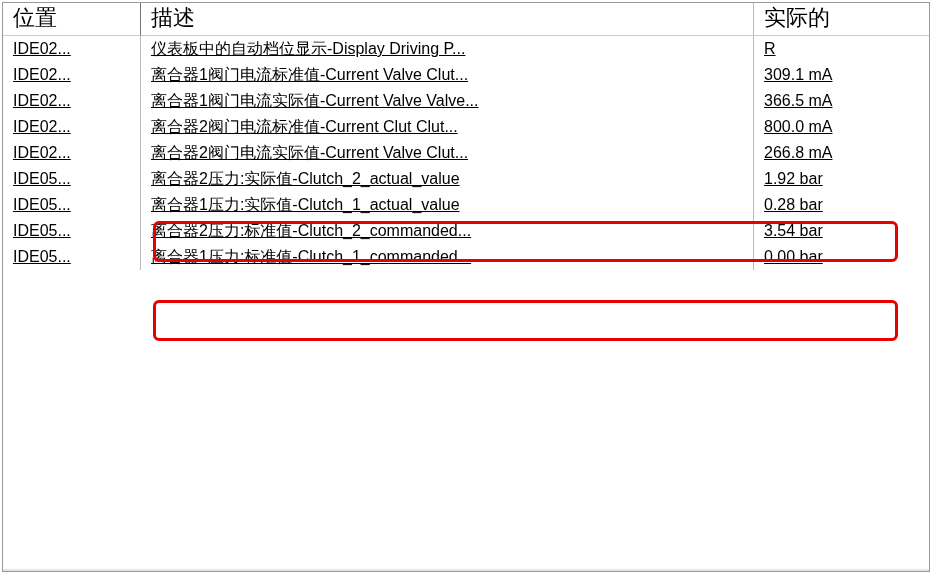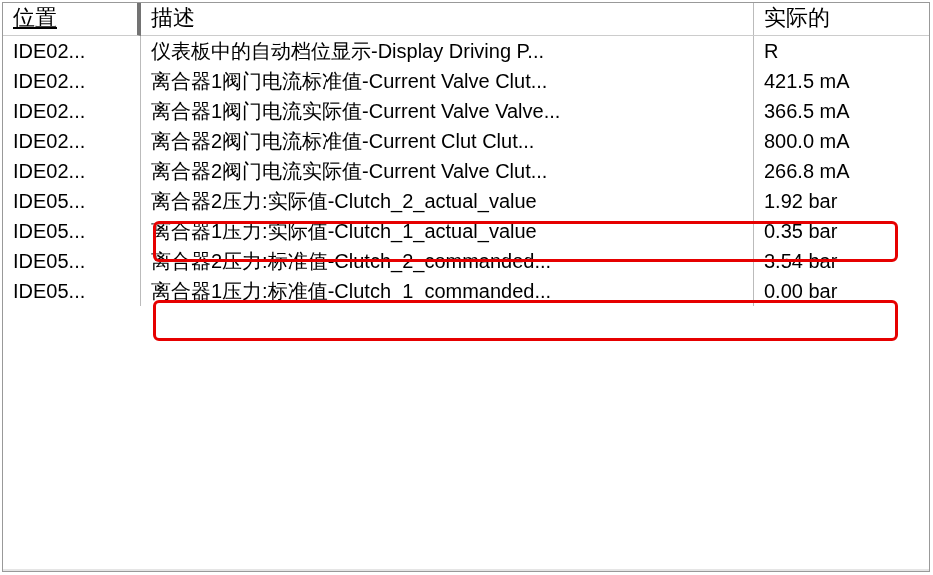--- a/index.html
+++ b/index.html
@@ -39,30 +39,31 @@
       padding: 4px 6px 6px 10px;
       font-size: 22px;
       border-bottom: 1px solid #ccc;
       color: #000;
     }
     .header .sep, .row .sep {
       background: #bbb;
       width: 1px;
       padding: 0;
     }
-    .header .col-pos { border-right: 4px solid #737373; text-decoration: underline; }
+    .header .col-pos { border-right: 1px solid #737373; }
     .row {
       display: contents;
     }
     .row > div {
       padding: 5px 6px 5px 10px;
-      font-size: 20px;
+      font-size: 16px;
       color: #000;
       white-space: nowrap;
       overflow: hidden;
+      text-decoration: underline;
     }
     .row .col-pos { border-right: 1px solid #bbb; }
     .col-desc {
       white-space: nowrap;
       overflow: hidden;
     }
     .highlight-box {
       position: absolute;
       border: 3px solid #e60000;
       border-radius: 6px;
@@ -96,21 +97,21 @@
     <div class="row">
       <div class="col-pos">IDE02...</div>
       <div class="col-desc">仪表板中的自动档位显示-Display Driving P...</div>
       <div class="sep"></div>
       <div class="col-val">R</div>
     </div>
     <div class="row">
       <div class="col-pos">IDE02...</div>
       <div class="col-desc">离合器1阀门电流标准值-Current Valve Clut...</div>
       <div class="sep"></div>
-      <div class="col-val">421.5 mA</div>
+      <div class="col-val">309.1 mA</div>
     </div>
     <div class="row">
       <div class="col-pos">IDE02...</div>
       <div class="col-desc">离合器1阀门电流实际值-Current Valve Valve...</div>
       <div class="sep"></div>
       <div class="col-val">366.5 mA</div>
     </div>
     <div class="row">
       <div class="col-pos">IDE02...</div>
       <div class="col-desc">离合器2阀门电流标准值-Current Clut Clut...</div>
@@ -126,21 +127,21 @@
     <div class="row">
       <div class="col-pos">IDE05...</div>
       <div class="col-desc">离合器2压力:实际值-Clutch_2_actual_value</div>
       <div class="sep"></div>
       <div class="col-val">1.92 bar</div>
     </div>
     <div class="row">
       <div class="col-pos">IDE05...</div>
       <div class="col-desc">离合器1压力:实际值-Clutch_1_actual_value</div>
       <div class="sep"></div>
-      <div class="col-val">0.35 bar</div>
+      <div class="col-val">0.28 bar</div>
     </div>
     <div class="row">
       <div class="col-pos">IDE05...</div>
       <div class="col-desc">离合器2压力:标准值-Clutch_2_commanded...</div>
       <div class="sep"></div>
       <div class="col-val">3.54 bar</div>
     </div>
     <div class="row">
       <div class="col-pos">IDE05...</div>
       <div class="col-desc">离合器1压力:标准值-Clutch_1_commanded...</div>

